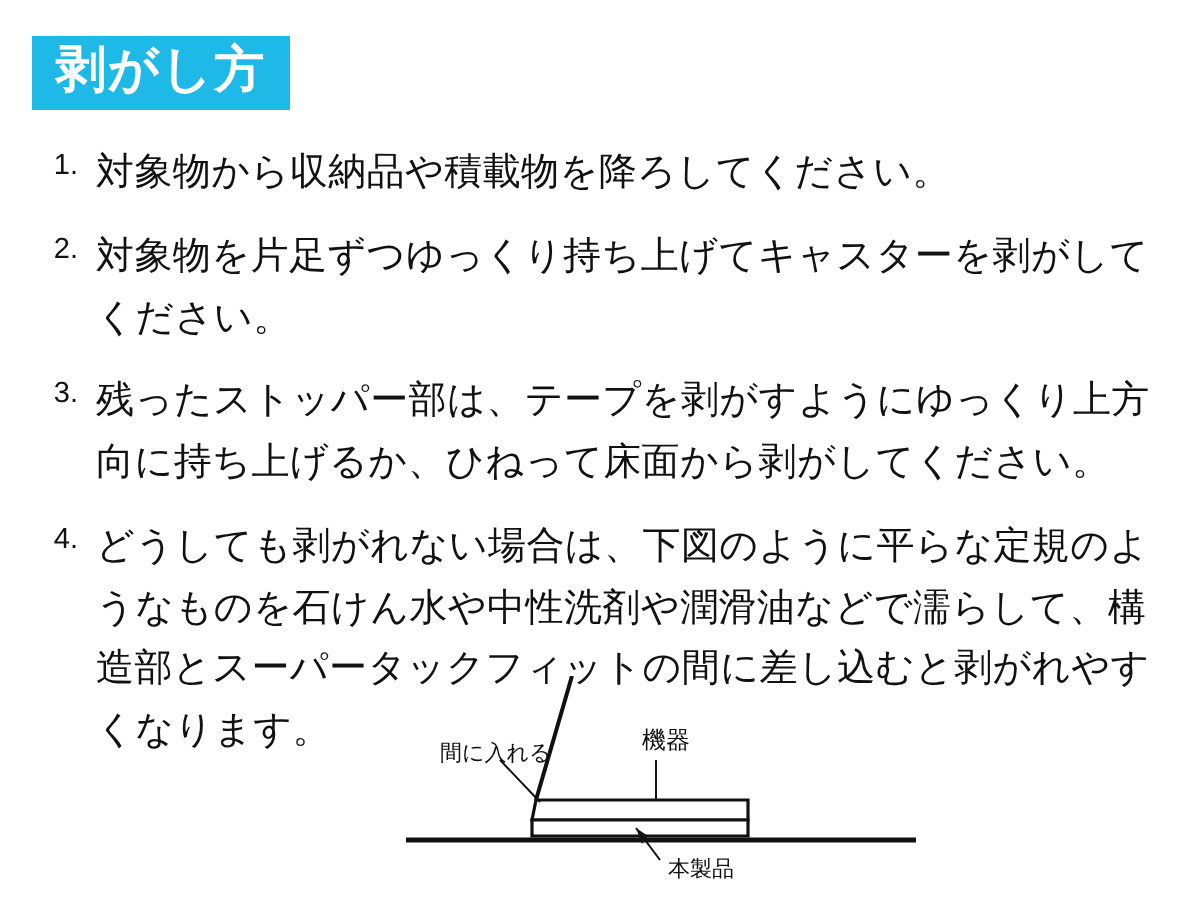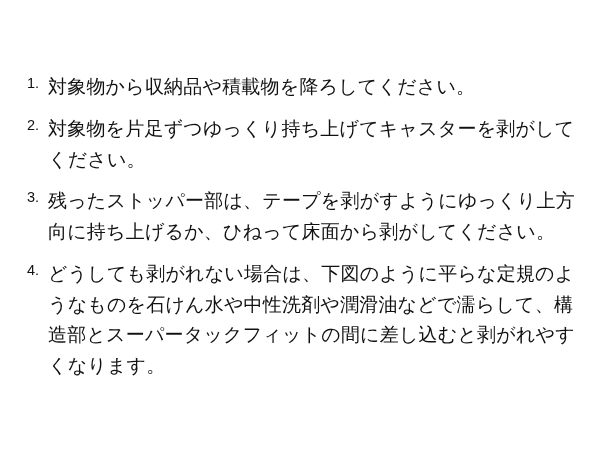--- a/index.html
+++ b/index.html
@@ -74,20 +74,23 @@
   }
   .figure svg {
     display: block;
   }
 </style>
 </head>
 <body>
 
 <div class="page">
 
+  <div class="title-wrap">
+    <span class="title">剥がし方</span>
+  </div>
 
   <div class="list">
 
     <div class="item">
       <div class="num">1.</div>
       <div class="txt">対象物から収納品や積載物を降ろしてください。</div>
     </div>
 
     <div class="item">
       <div class="num">2.</div>
@@ -99,14 +102,37 @@
       <div class="txt">残ったストッパー部は、テープを剥がすようにゆっくり上方向に持ち上げるか、ひねって床面から剥がしてください。</div>
     </div>
 
     <div class="item">
       <div class="num">4.</div>
       <div class="txt">どうしても剥がれない場合は、下図のように平らな定規のようなものを石けん水や中性洗剤や潤滑油などで濡らして、構造部とスーパータックフィットの間に差し込むと剥がれやすくなります。</div>
     </div>
 
   </div>
 
+  <div class="figure">
+    <svg width="564" height="104" viewBox="0 0 564 104" xmlns="http://www.w3.org/2000/svg">
+
+      <line x1="268" y1="0" x2="250" y2="62" stroke="#111111" stroke-width="2"></line>
+
+      <polygon points="250,62 356,62 356,72 248,72" fill="#ffffff" stroke="#111111" stroke-width="1.6"></polygon>
+
+      <polygon points="248,72 356,72 356,80 248,80" fill="#ffffff" stroke="#111111" stroke-width="1.6"></polygon>
+
+      <line x1="185" y1="82" x2="440" y2="82" stroke="#111111" stroke-width="2.4"></line>
+
+      <line x1="232" y1="42" x2="252" y2="63" stroke="#111111" stroke-width="1"></line>
+
+      <line x1="310" y1="42" x2="310" y2="62" stroke="#111111" stroke-width="1"></line>
+
+      <line x1="300" y1="76" x2="312" y2="92" stroke="#111111" stroke-width="1"></line>
+      <polygon points="300,76 306,80 303,84" fill="#111111"></polygon>
+
+      <text x="202" y="42" font-family="Liberation Sans, sans-serif" font-size="11" fill="#111111">間に入れる</text>
+      <text x="303" y="36" font-family="Liberation Sans, sans-serif" font-size="12" fill="#111111">機器</text>
+      <text x="316" y="100" font-family="Liberation Sans, sans-serif" font-size="11" fill="#111111">本製品</text>
+    </svg>
+  </div>
 
 </div>
 
 </body></html>

